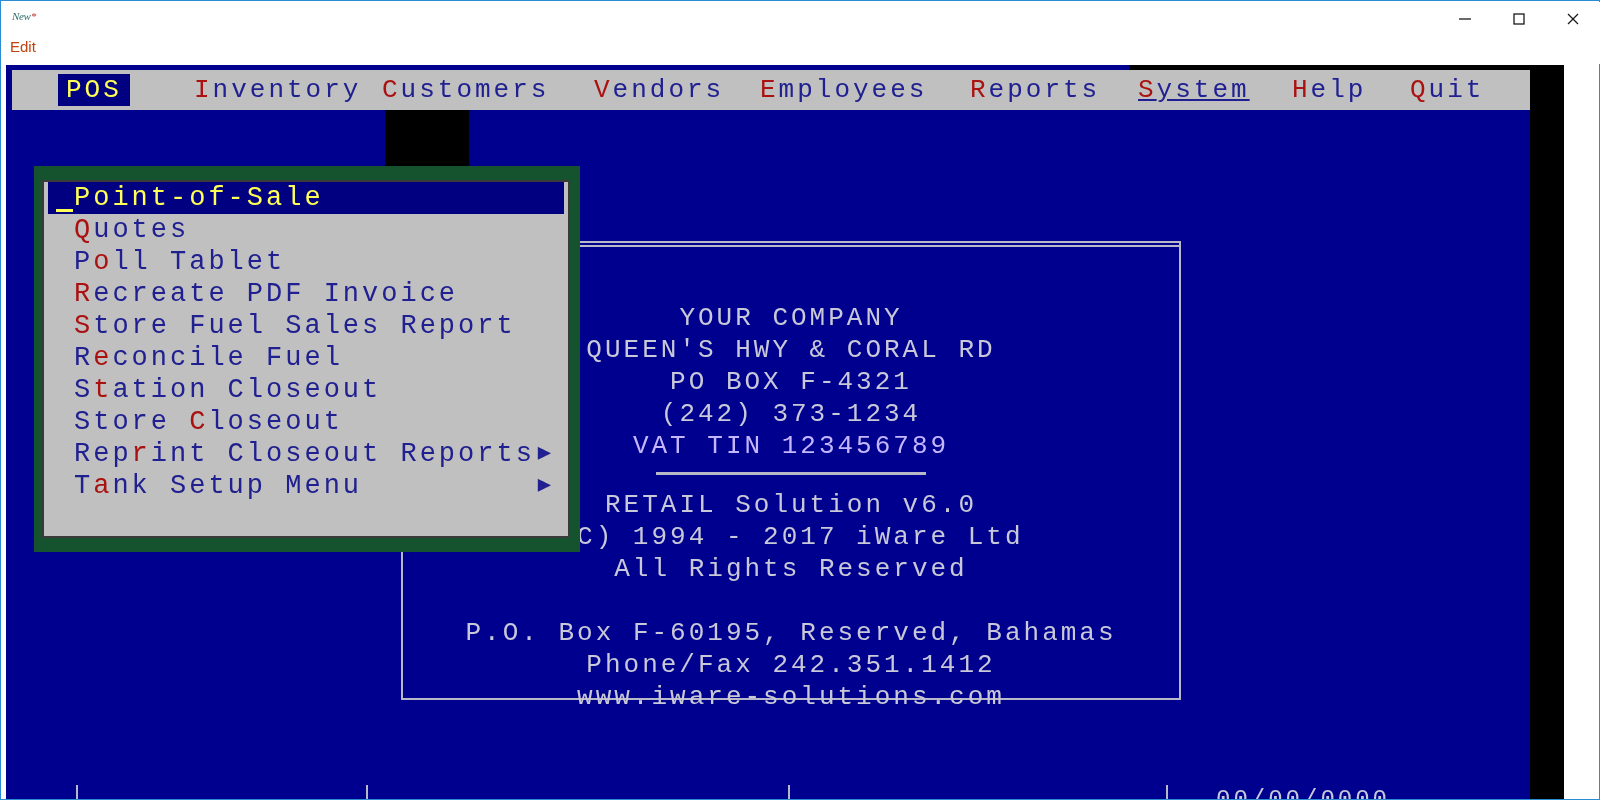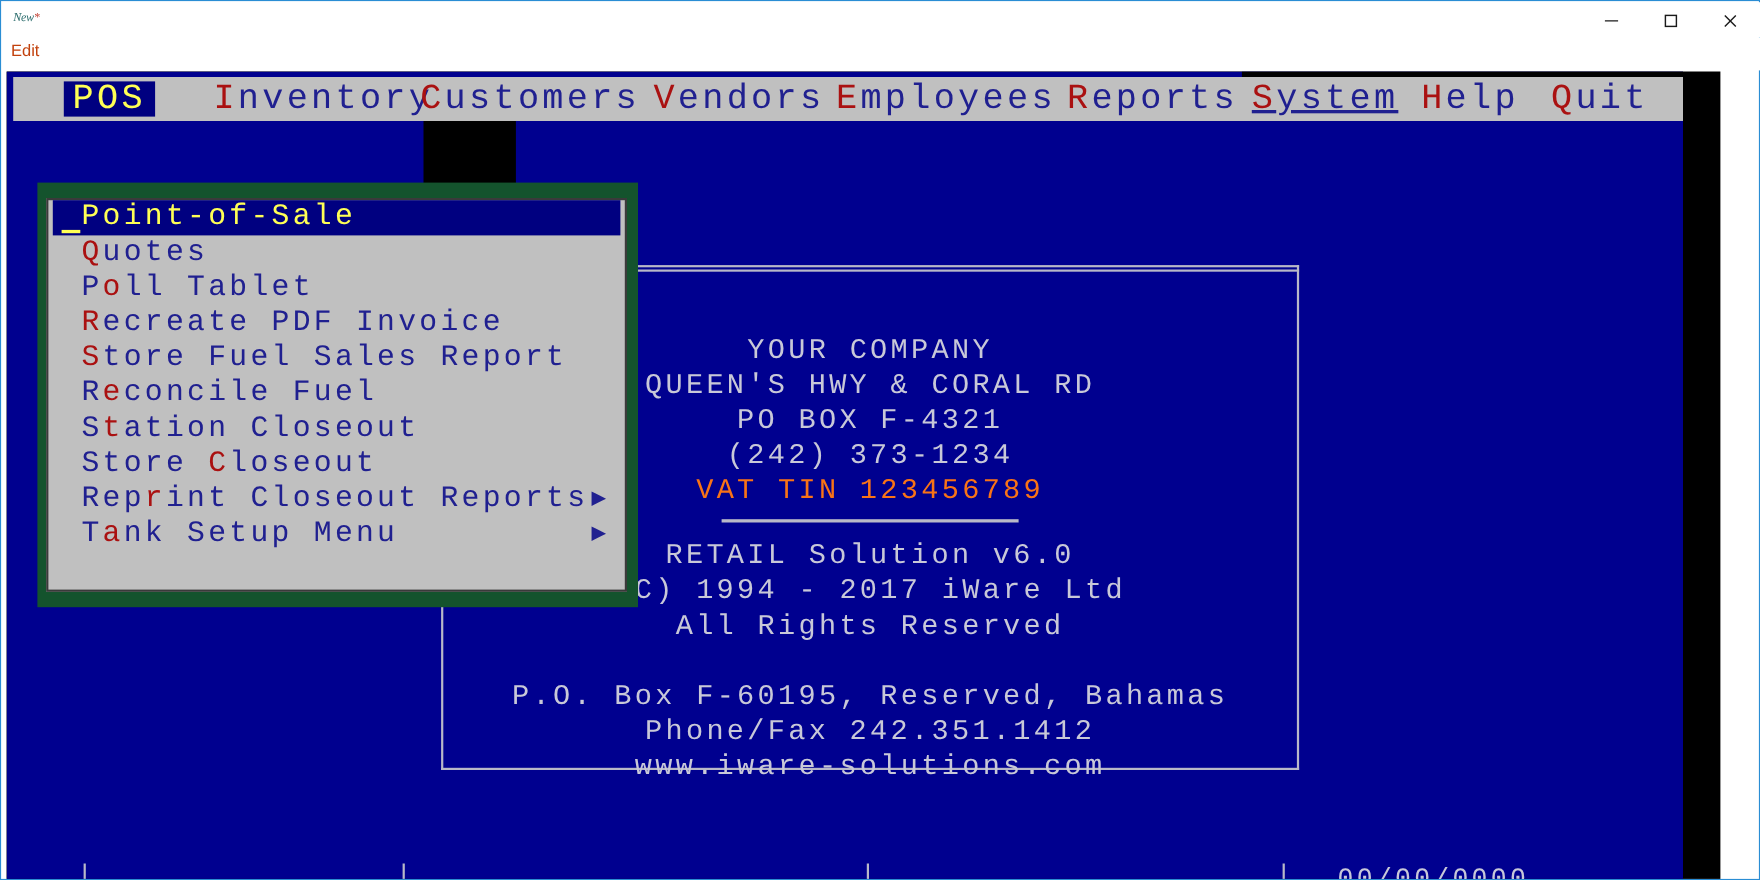--- a/index.html
+++ b/index.html
@@ -98,21 +98,21 @@
     left: 6px; top: 5px;
     width: 1518px; height: 40px;
     background: #c0c0c0;
   }
 
   .dos-menu-item {
     position: absolute;
     top: 4px;
     height: 32px;
     line-height: 32px;
-    font-size: 32px;
+    font-size: 26px;
     letter-spacing: 3px;
     color: #202090;
     white-space: nowrap;
     padding: 0 8px;
   }
   .dos-menu-item .acc { color: #aa1111; }
   .dos-menu-item.active {
     background: #000080;
     color: #ffff55;
   }
@@ -218,21 +218,21 @@
     margin-top: 39px;
   }
   .info-line {
     font-size: 26px;
     letter-spacing: 3px;
     line-height: 32px;
     color: #c8c8d8;
     white-space: pre;
     font-family: "Liberation Mono", "DejaVu Sans Mono", monospace;
   }
-  .info-line.dim-blue { color: #f97316; }
+  .info-line.dim-blue { color: #c4b5fd; }
   .info-line.spacer { color: transparent; }
 
   .info-rule {
     width: 270px;
     height: 3px;
     background: #b8b8c8;
     margin: 10px auto 14px auto;
   }
 
   

